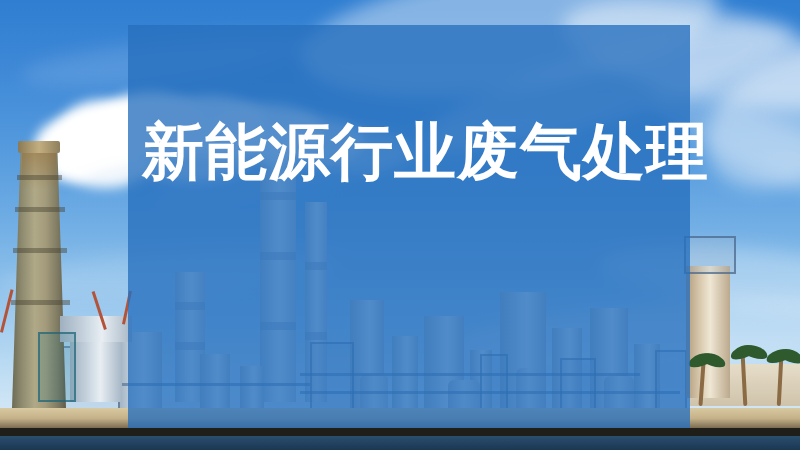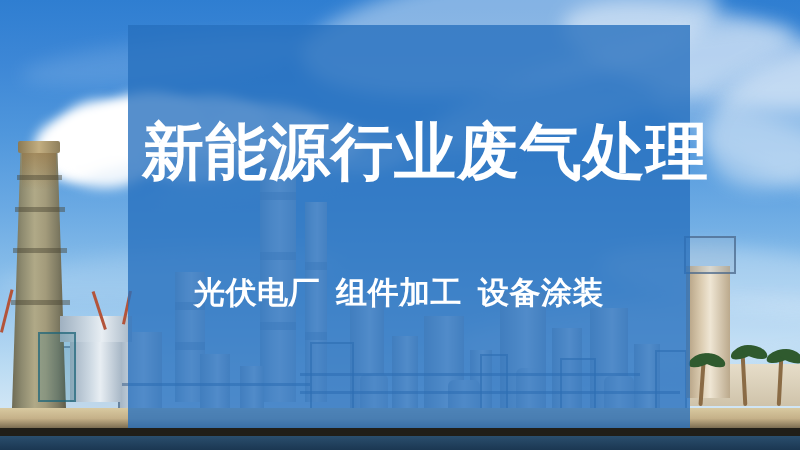--- a/index.html
+++ b/index.html
@@ -386,19 +386,16 @@
   <div class="dock-shadow"></div>
   <div class="water"></div>
 
   <div class="overlay"></div>
 
   <div class="text-layer">
 
     <div class="headline">新能源行业废气处理</div>
 
 
-    <div class="subline sub2">
-      <span>光伏电厂</span><span class="gap"></span><span>组件加工</span><span class="gap"></span><span>设备涂装</span>
-    </div>
 
   </div>
 
 </div>
 
 </body></html>

